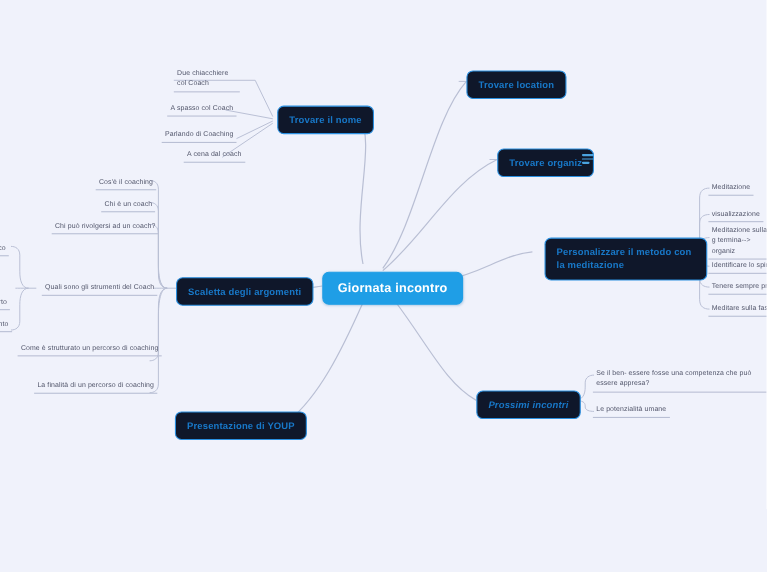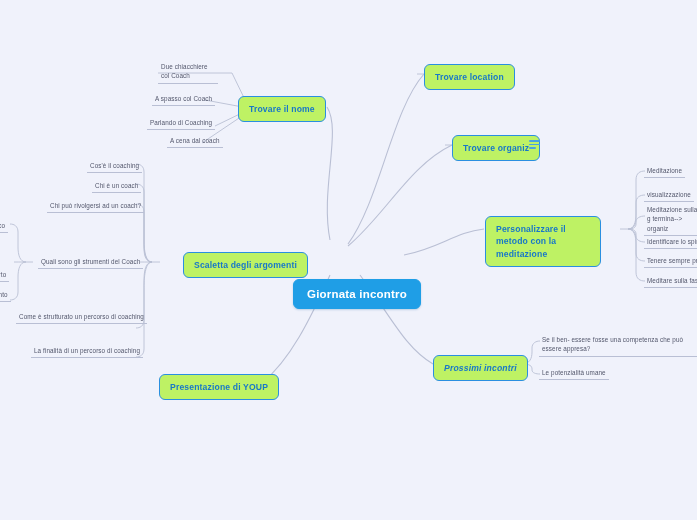--- a/index.html
+++ b/index.html
@@ -39,33 +39,34 @@
     color: #ffffff;
     font-size: 11.5px;
     font-weight: bold;
     letter-spacing: 0.2px;
     padding: 8px 13px;
     box-shadow: 0 1px 2px rgba(30,110,170,0.25);
   }
 
   
   .topic {
-    background: #bef264;
+    background: #0f172a;
     border: 1.6px solid #2a8fe0;
     border-radius: 6px;
     color: #1878c8;
     font-size: 8.6px;
     font-weight: bold;
     letter-spacing: 0.15px;
     padding: 6px 10px;
     line-height: 1.45;
   }
   .topic.two-line {
     white-space: normal;
-    width: 116px;
+    width: 148px;
+    margin-left: 10px;
   }
 
   
   .leaf {
     color: #52566b;
     font-size: 6.3px;
     line-height: 1.5;
     letter-spacing: 0.1px;
     padding: 2px 3px 2px 3px;
     border-bottom: 0.8px solid #b9bfd4;
@@ -145,23 +146,23 @@
       <path d="M33,262 L26,262"></path>
       <path d="M26,262 C20,262 18,255 18,247 L18,232 C18,226 14,224 10,224"></path>
       <path d="M26,262 C22,262 20,262 16,262 L14,262"></path>
       <path d="M26,262 C20,262 18,269 18,277 L18,292 C18,298 14,300 10,300"></path>
 
       <path d="M417,74 L424,74"></path>
       <path d="M445,145 L452,145"></path>
     </g>
   </svg>
 
-  <div class="node root" style="left:293px; top:247px;margin-top:32px;">Giornata incontro</div>
-
-  <div class="node topic" style="left:238px; top:96px;">Trovare il nome</div>
+  <div class="node root" style="left:293px; top:247px;">Giornata incontro</div>
+
+  <div class="node topic" style="left:252px; top:96px;">Trovare il nome</div>
 
   <div class="node leaf wrap" style="left:158px; top:60px; width:60px;">Due chiacchiere col Coach</div>
 
   <div class="node leaf" style="left:152px; top:92px;">A spasso col Coach</div>
 
   <div class="node leaf" style="left:147px; top:116px;">Parlando di Coaching</div>
 
   <div class="node leaf" style="left:167px; top:134px;">A cena dal coach</div>
 
   <div class="node topic" style="left:424px; top:64px;">Trovare location</div>
@@ -189,21 +190,21 @@
   <div class="node leaf" style="left:644px; top:274px;">Meditare sulla fase</div>
 
   <div class="node topic" style="left:433px; top:355px;font-style:italic;">Prossimi incontri</div>
 
   <div class="node leaf wrap" style="left:539px; top:333px; width:158px;">Se il ben- essere fosse una competenza che può essere appresa?</div>
 
   <div class="node leaf" style="left:539px; top:366px;">Le potenzialità umane</div>
 
   <div class="node topic" style="left:159px; top:374px;text-align:center;">Presentazione di YOUP</div>
 
-  <div class="node topic" style="left:160px; top:252px;margin-left:23px;">Scaletta degli argomenti</div>
+  <div class="node topic" style="left:160px; top:252px;">Scaletta degli argomenti</div>
 
   <div class="node leaf" style="left:87px; top:159px;">Cos'è il coaching</div>
 
   <div class="node leaf" style="left:92px; top:179px;">Chi è un coach</div>
 
   <div class="node leaf" style="left:47px; top:199px;">Chi può rivolgersi ad un coach?</div>
 
   <div class="node leaf" style="left:38px; top:255px;">Quali sono gli strumenti del Coach</div>
 
   <div class="node leaf" style="left:-8px; top:219px;">tico</div>

